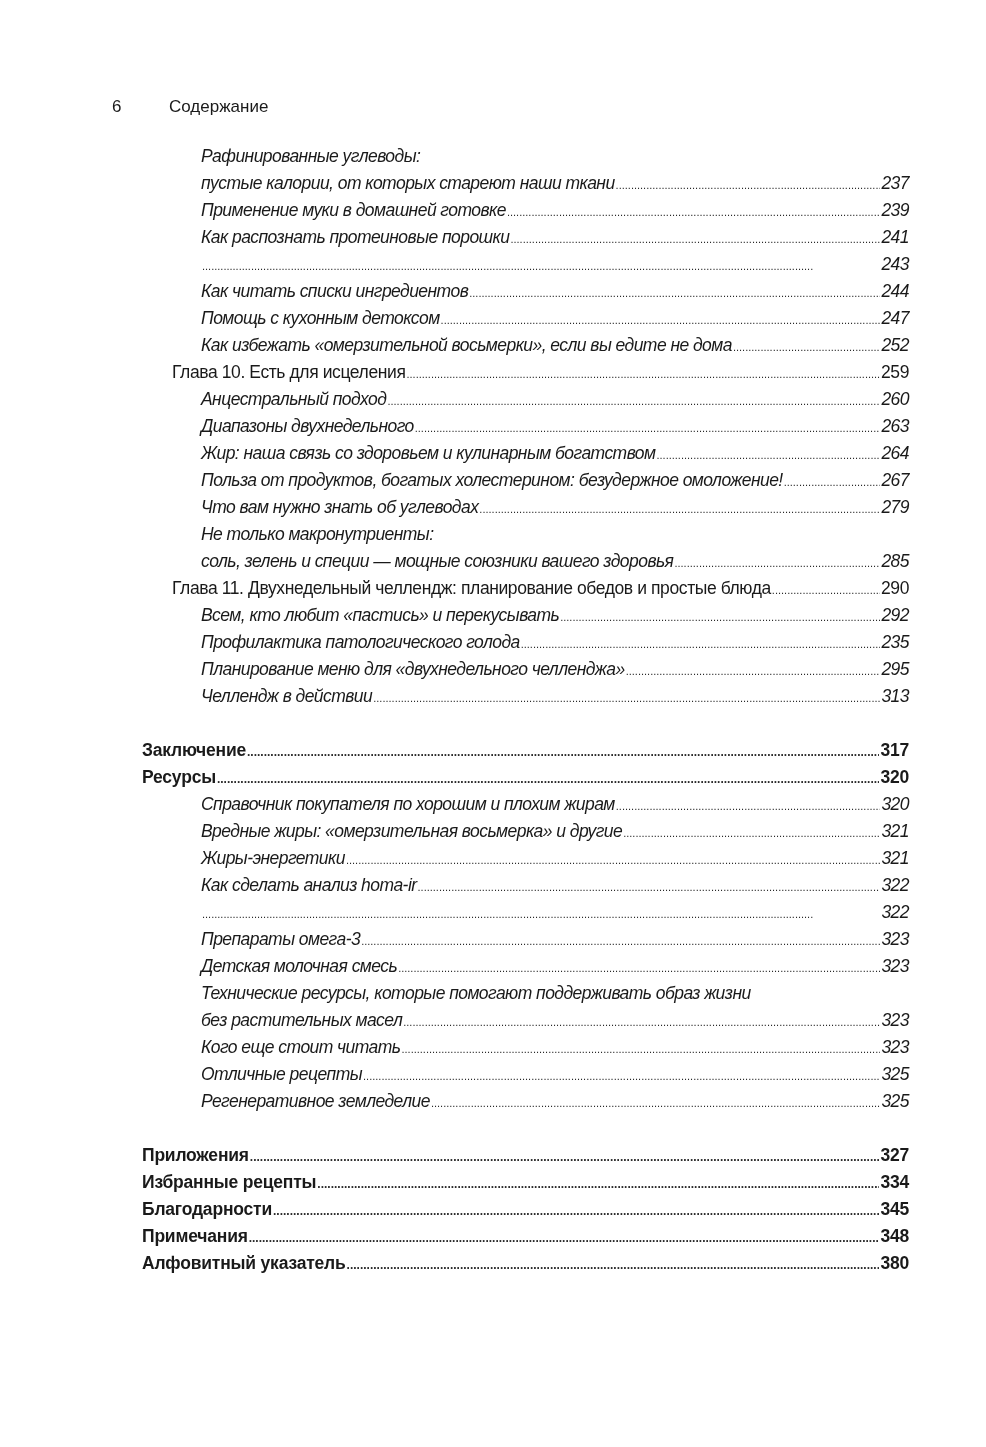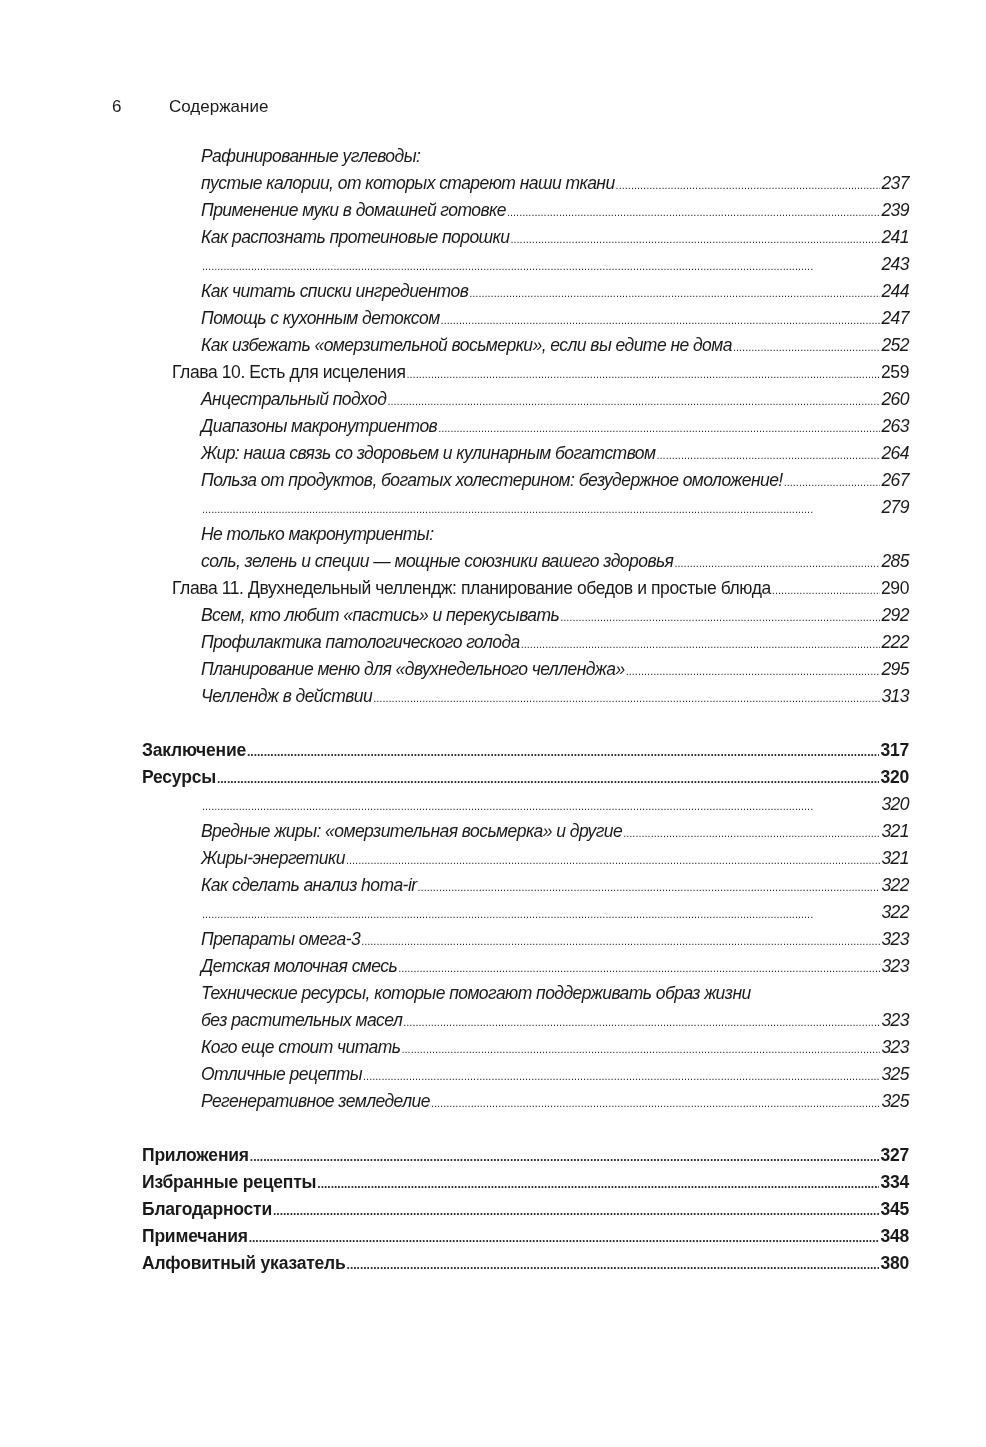--- a/index.html
+++ b/index.html
@@ -91,41 +91,42 @@
       </div>
       <div class="entry lv2">
         <div class="line last">
           <span class="title">Анцестральный подход</span>
           <span class="leader">........................................................................................................................................................................................................</span>
           <span class="page">260</span>
         </div>
       </div>
       <div class="entry lv2">
         <div class="line last">
-          <span class="title">Диапазоны макронутриентов</span>
+          <span class="title">Диапазоны двухнедельного</span>
           <span class="leader">........................................................................................................................................................................................................</span>
           <span class="page">263</span>
         </div>
       </div>
       <div class="entry lv2">
         <div class="line last">
           <span class="title">Жир: наша связь со здоровьем и кулинарным богатством</span>
           <span class="leader">........................................................................................................................................................................................................</span>
           <span class="page">264</span>
         </div>
       </div>
       <div class="entry lv2">
         <div class="line last">
           <span class="title">Польза от продуктов, богатых холестерином: безудержное омоложение!</span>
           <span class="leader">........................................................................................................................................................................................................</span>
           <span class="page">267</span>
         </div>
       </div>
       <div class="entry lv2">
         <div class="line last">
+          <span class="title">Что вам нужно знать об углеводах</span>
           <span class="leader">........................................................................................................................................................................................................</span>
           <span class="page">279</span>
         </div>
       </div>
       <div class="entry lv2">
         <div class="line pre"><span class="title">Не только макронутриенты:</span></div>
         <div class="line last">
           <span class="title">соль, зелень и специи — мощные союзники вашего здоровья</span>
           <span class="leader">........................................................................................................................................................................................................</span>
           <span class="page">285</span>
@@ -142,21 +143,21 @@
         <div class="line last">
           <span class="title">Всем, кто любит «пастись» и перекусывать</span>
           <span class="leader">........................................................................................................................................................................................................</span>
           <span class="page">292</span>
         </div>
       </div>
       <div class="entry lv2">
         <div class="line last">
           <span class="title">Профилактика патологического голода</span>
           <span class="leader">........................................................................................................................................................................................................</span>
-          <span class="page">222</span>
+          <span class="page">235</span>
         </div>
       </div>
       <div class="entry lv2">
         <div class="line last">
           <span class="title">Планирование меню для «двухнедельного челленджа»</span>
           <span class="leader">........................................................................................................................................................................................................</span>
           <span class="page">295</span>
         </div>
       </div>
       <div class="entry lv2">
@@ -178,20 +179,21 @@
       </div>
       <div class="entry lv0">
         <div class="line last">
           <span class="title">Ресурсы</span>
           <span class="leader">........................................................................................................................................................................................................</span>
           <span class="page">320</span>
         </div>
       </div>
       <div class="entry lv2">
         <div class="line last">
+          <span class="title">Справочник покупателя по хорошим и плохим жирам</span>
           <span class="leader">........................................................................................................................................................................................................</span>
           <span class="page">320</span>
         </div>
       </div>
       <div class="entry lv2">
         <div class="line last">
           <span class="title">Вредные жиры: «омерзительная восьмерка» и другие</span>
           <span class="leader">........................................................................................................................................................................................................</span>
           <span class="page">321</span>
         </div>

